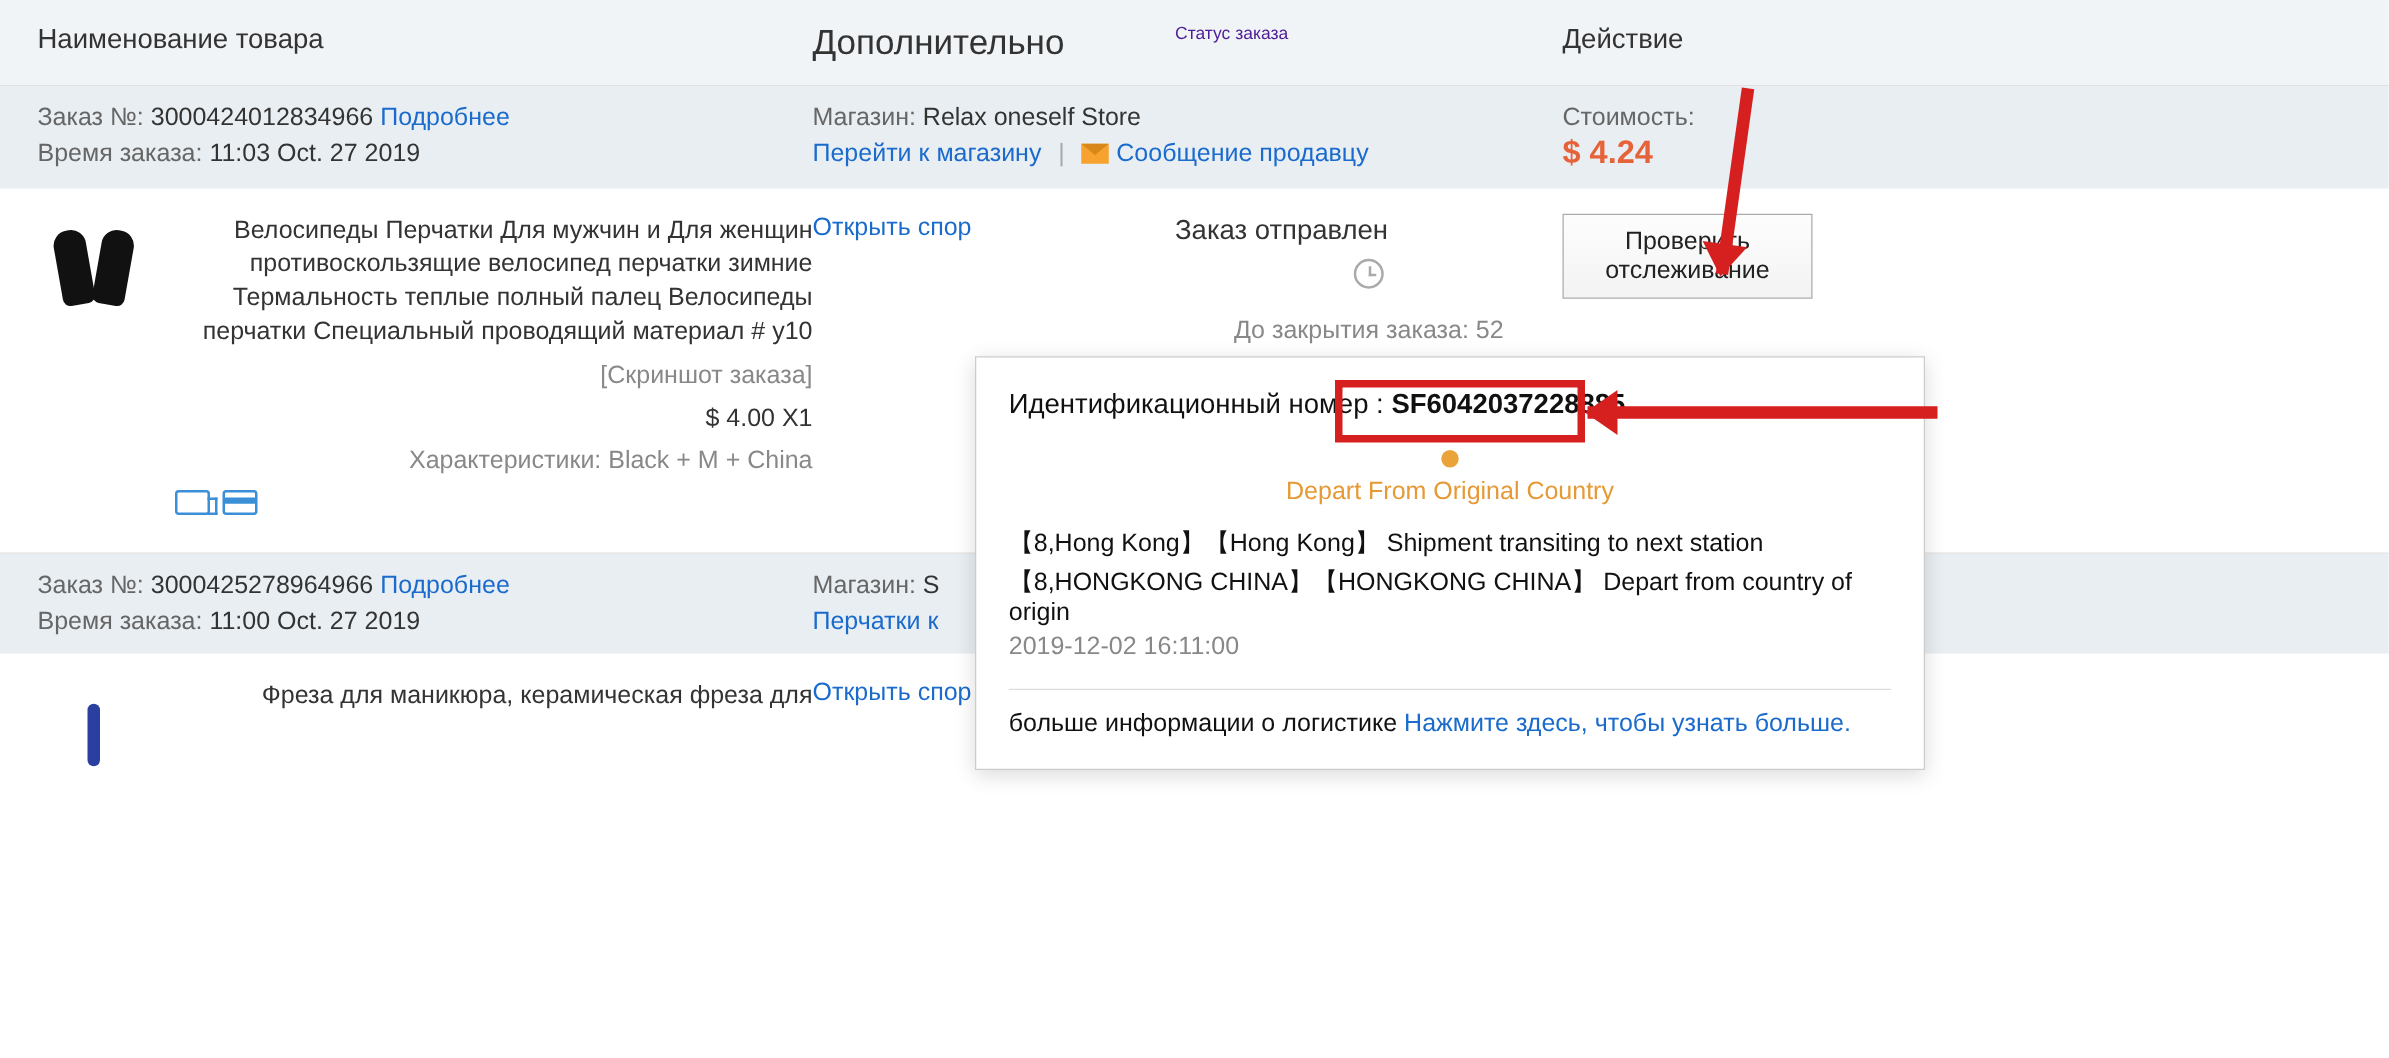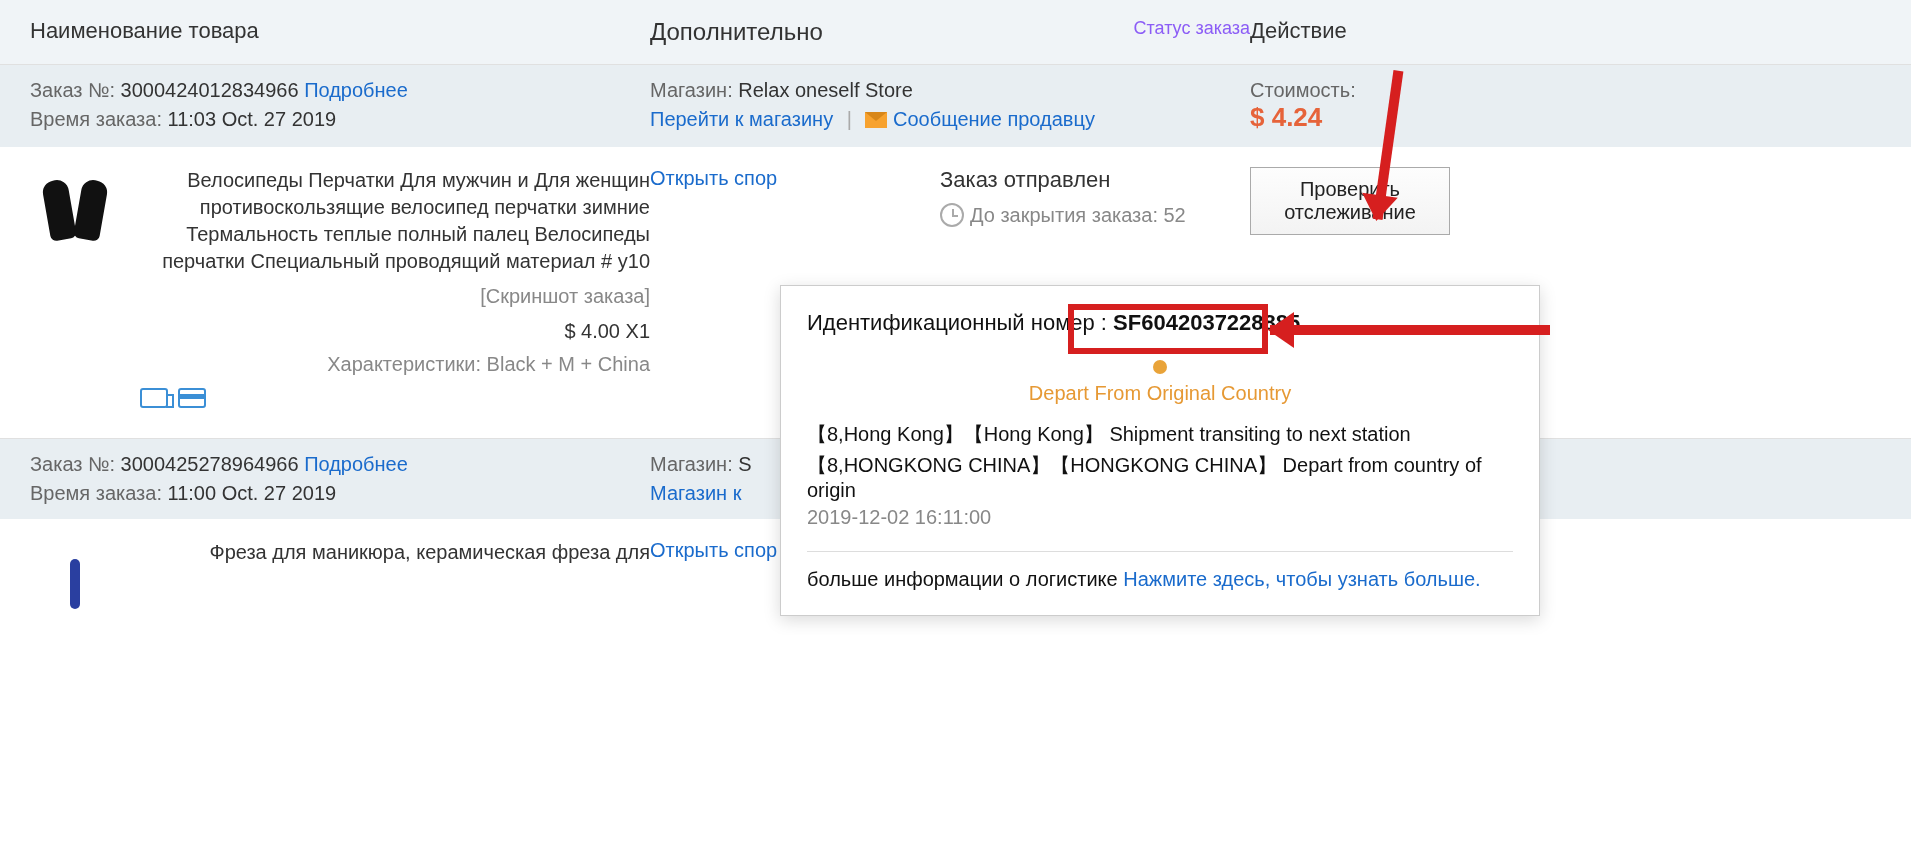--- a/index.html
+++ b/index.html
@@ -6,22 +6,22 @@
 body { font-family: Arial, Helvetica, sans-serif; background: #fff; color: #333; font-size: 20px; }
 .container { width: 1911px; position: relative; }
 
 .table-header {
   display: flex;
   padding: 18px 30px;
   background: #f0f4f7;
   border-bottom: 1px solid #e0e0e0;
 }
 .col-name { width: 620px; font-size: 22px; color: #333; }
-.col-extra { width: 290px; font-size: 24px; color: #333; }
-.col-status { width: 310px; font-size: 18px; color: #8b5cf6; text-align: right; }
+.col-extra { width: 290px; font-size: 28px; color: #333; }
+.col-status { width: 310px; font-size: 14px; color: #4c1d95; }
 .col-action { width: 290px; font-size: 22px; color: #333; }
 
 .order-bar {
   display: flex;
   padding: 14px 30px;
   background: #e8eef2;
   font-size: 20px;
 }
 .order-left { width: 620px; color: #666; }
 .order-mid { width: 600px; color: #666; }
@@ -103,21 +103,21 @@
   width:6px; height:10px; border:2px solid #3b8fd6;
   border-left:none;
 }
 .mini-card::after {
   content:""; display:block; height:5px; background:#3b8fd6; margin-top:4px;
 }
 
 .col-dispute { width: 290px; }
 .col-ship-status { width: 310px; }
 .status-title { color: #333; font-size: 22px; margin-bottom: 10px; }
-.close-line { color: #888; font-size: 20px; display:flex; align-items:center; gap:6px; }
+.close-line { color: #888; font-size: 20px; display:flex; align-items:center; gap:22px;flex-direction:column; }
 .clock-icon {
   width: 24px; height:24px; border:2px solid #aaa; border-radius:50%;
   position:relative; display:inline-block;
 }
 .clock-icon::after {
   content:""; position:absolute; left:10px; top:4px;
   width:2px; height:8px; background:#aaa;
 }
 .clock-icon::before {
   content:""; position:absolute; left:10px; top:10px;
@@ -283,21 +283,21 @@
         <span>Время заказа:</span>
         <span class="time-val">11:00 Oct. 27 2019</span>
       </div>
     </div>
     <div class="order-mid">
       <div class="store-line">
         <span class="store-label">Магазин:</span>
         <span class="store-name">S</span>
       </div>
       <div>
-        <span class="link">Магазин к</span>
+        <span class="link">Перчатки к</span>
       </div>
     </div>
     <div class="order-right"></div>
   </div>
 
   <div class="order-body" style="padding-bottom:6px; border-bottom:none;">
     <div class="col-product">
       <div class="thumb">
         <div class="burr"></div>
       </div>

